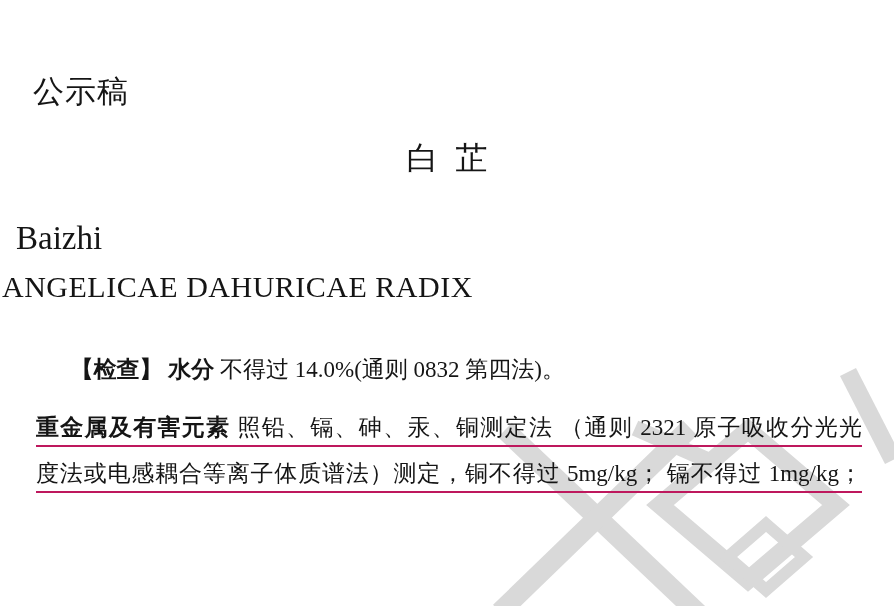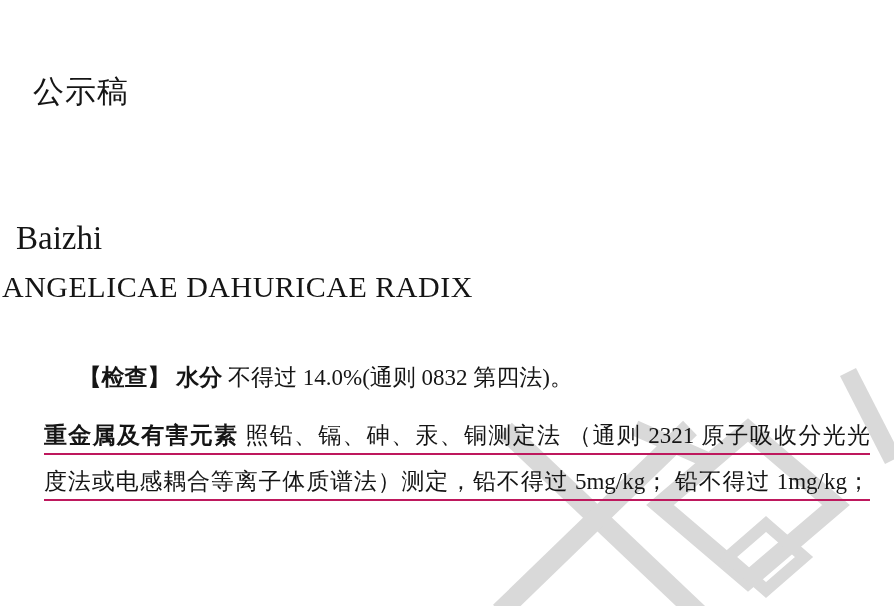--- a/index.html
+++ b/index.html
@@ -58,21 +58,21 @@
     line-height: 38px;
     letter-spacing: 0.5px;
   }
   .body-line {
     position: absolute;
     left: 36px;
     width: 826px;
     height: 34px;
     line-height: 34px;
     font-size: 23px;
-    margin: 8px;
+    margin: 0;
   }
   .pre { white-space: pre-wrap; }
   .lbl { font-weight: 700; }
   .l1 { top: 303px; }
   .l2 { top: 349px; }
   .l3 { top: 395px; }
   .l4 { top: 441px; }
   .l5 { top: 487px; }
   .jline {
     text-align: justify;
@@ -100,33 +100,34 @@
       <line x1="848" y1="372" x2="893" y2="460" stroke-width="18"></line>
       <path d="M 748 430 L 836 505 L 748 580 L 660 505 Z" stroke-width="18"></path>
       <path d="M 766 524 L 804 557 L 766 590 L 728 557 Z" stroke-width="12"></path>
     </g>
   </svg>
 
   <div class="content">
 
     <div class="draft-label">公示稿</div>
 
+    <h1 class="title-cn">白 芷</h1>
 
     <h2 class="title-pinyin">Baizhi</h2>
 
     <h2 class="title-latin">ANGELICAE DAHURICAE RADIX</h2>
 
     <p class="body-line l1 pre">
       <b class="lbl">【检查】 水分</b><span> 不得过 14.0%(通则 0832 第四法)。</span>
     </p>
 
 
     <p class="body-line l3 jline">
       <b class="lbl">重金属及有害元素</b><span> 照铅、镉、砷、汞、铜测定法 （通则 2321 原子吸收分光光</span>
     </p>
 
     <p class="body-line l4 jline">
-      <span>度法或电感耦合等离子体质谱法）测定，铅不得过 5mg/kg； 铅不得过 1mg/kg；</span>
+      <span>度法或电感耦合等离子体质谱法）测定，铜不得过 5mg/kg； 镉不得过 1mg/kg；</span>
     </p>
 
 
   </div>
 </div>
 
 </body></html>

